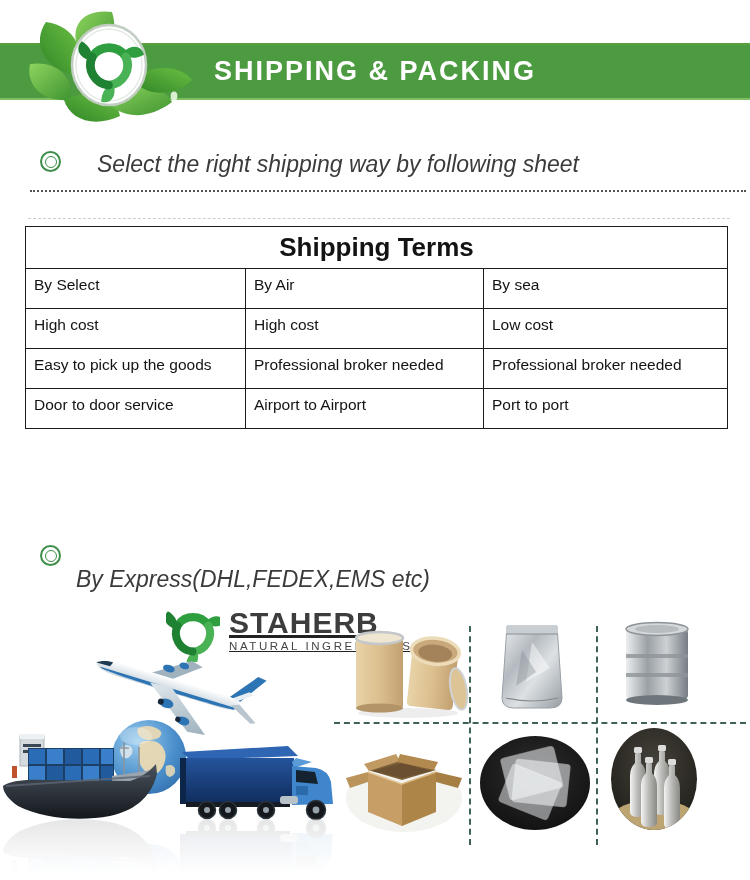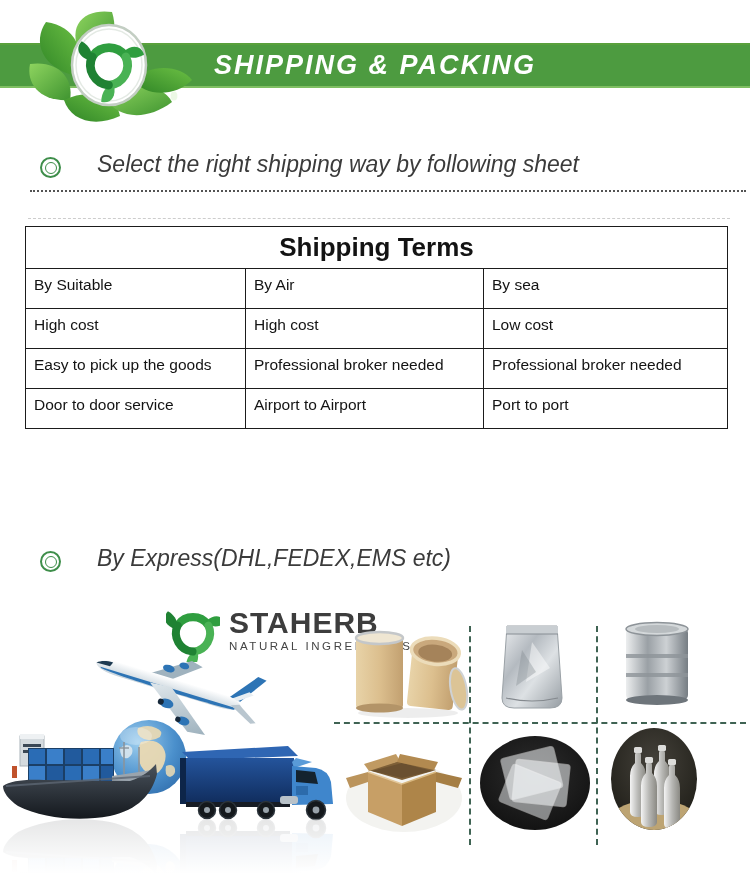--- a/index.html
+++ b/index.html
@@ -1,48 +1,48 @@
 <!DOCTYPE html>
 <html><head>
 <meta charset="utf-8">
 <style>
   html,body{margin:0;padding:0;background:#ffffff;}
   body{width:750px;height:880px;position:relative;overflow:hidden;
        font-family:"Liberation Sans","DejaVu Sans",sans-serif;color:#222;}
   .abs{position:absolute;}
 
   
-  .banner{left:0;top:43px;width:750px;height:45px;background:#4d9b40;
+  .banner{left:0;top:43px;width:750px;height:57px;background:#4d9b40;
           border-top:2px solid #59a03c;border-bottom:2px solid #7fbf62;
-          display:flex;align-items:center;justify-content:center;box-sizing:border-box;font-style:italic;}
+          display:flex;align-items:center;justify-content:center;box-sizing:border-box;}
   .banner-title{color:#fff;font-size:27px;font-weight:bold;letter-spacing:2px;margin:0;}
 
   
-  .bullet-row{left:40px;display:flex;align-items:flex-end;}
+  .bullet-row{left:40px;display:flex;align-items:flex-start;}
   .bullet{width:17px;height:17px;border:2px solid #3e8e4a;border-radius:50%;
           background:#fff;position:relative;flex:0 0 auto;}
   .bullet::after{content:'';position:absolute;inset:2.5px;border:1.6px solid #3e8e4a;border-radius:50%;}
   .bullet-label{font-style:italic;font-size:23px;color:#3b3b3b;margin-left:36px;white-space:nowrap;}
   .row1{top:151px;}
-  .row2{top:545px;}
+  .row2{top:545px;flex-direction:column;}
 
   .dashline1{top:190px;left:30px;width:716px;border-top:2px dotted #535353;height:0;}
   .dashline2{top:218px;left:28px;width:702px;border-top:1px dashed #cdcdcd;height:0;}
 
   
   table.shipping{left:25px;top:226px;width:702px;border-collapse:collapse;table-layout:fixed;position:absolute;}
   .shipping th,.shipping td{border:1.6px solid #1b1b1b;font-size:15.5px;color:#131313;
       font-weight:normal;text-align:left;vertical-align:top;padding:7px 8px 0 8px;
       height:40px;box-sizing:border-box;overflow:hidden;white-space:nowrap;}
   .shipping th.tbl-title{text-align:center;font-weight:bold;font-size:26px;
       vertical-align:middle;padding:0;height:42px;}
 
   
   .brand{left:166px;top:604px;display:flex;align-items:flex-start;}
-  .brand-text{margin-left:9px;margin-top:4px;}
+  .brand-text{margin-left:9px;margin-top:4px;text-decoration:underline;}
   .brand-name{font-size:30px;font-weight:bold;color:#3d3d3d;letter-spacing:1px;line-height:30px;}
   .brand-tagline{font-size:11.5px;letter-spacing:2.6px;color:#454545;margin-top:2px;}
   .gv{border-left:2px dashed #3f6353;width:0;top:626px;height:219px;}
   .gv1{left:469px;} .gv2{left:596px;}
   .gh{border-top:2px dashed #3f6353;height:0;top:722px;left:334px;width:412px;}
 </style>
 </head>
 <body>
 
 <div class="abs banner">
@@ -98,21 +98,21 @@
   <colgroup>
       <col style="width:220px">
       <col style="width:238px">
       <col style="width:244px">
     </colgroup>
   <thead>
     <tr>
       <th class="tbl-title" colspan="3">Shipping Terms</th>
     </tr>
     <tr>
-      <th>By Suitable</th>
+      <th>By Select</th>
       <th>By Air</th>
       <th>By sea</th>
     </tr>
   </thead>
   <tbody>
     <tr>
       <td>High cost</td>
       <td>High cost</td>
       <td>Low cost</td>
     </tr>

